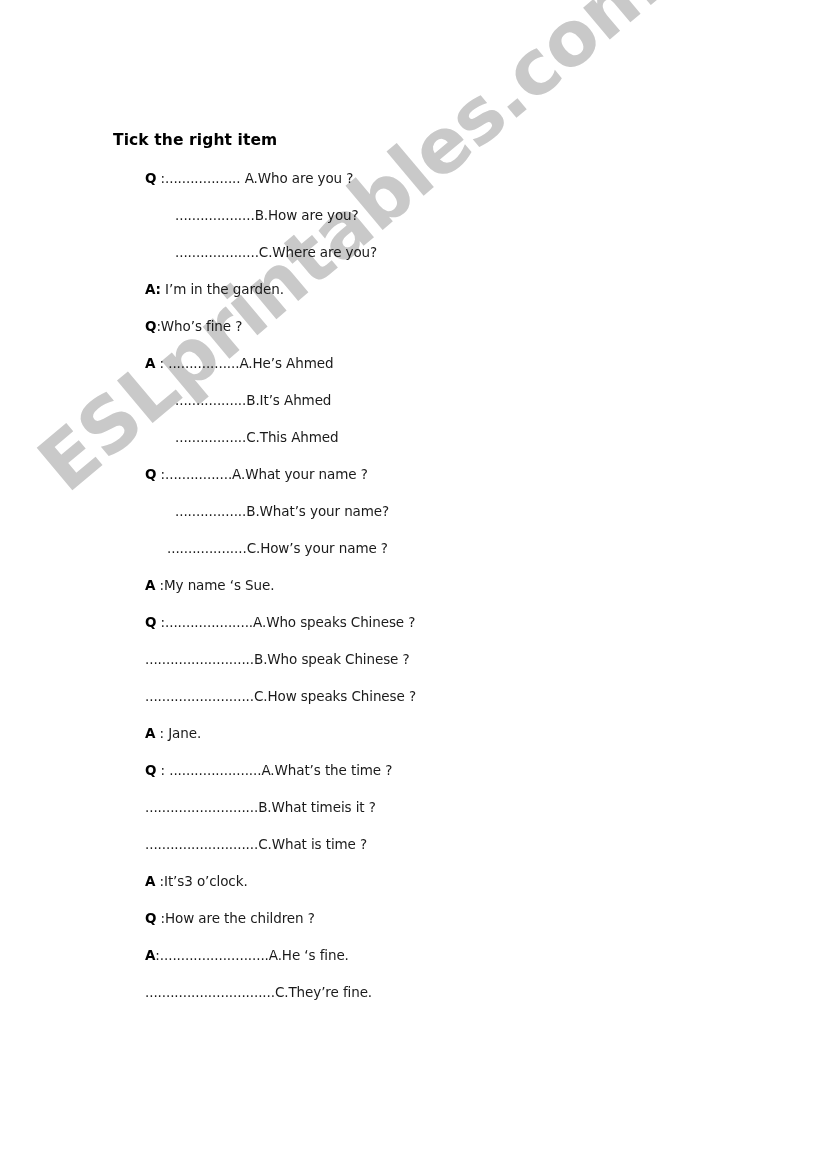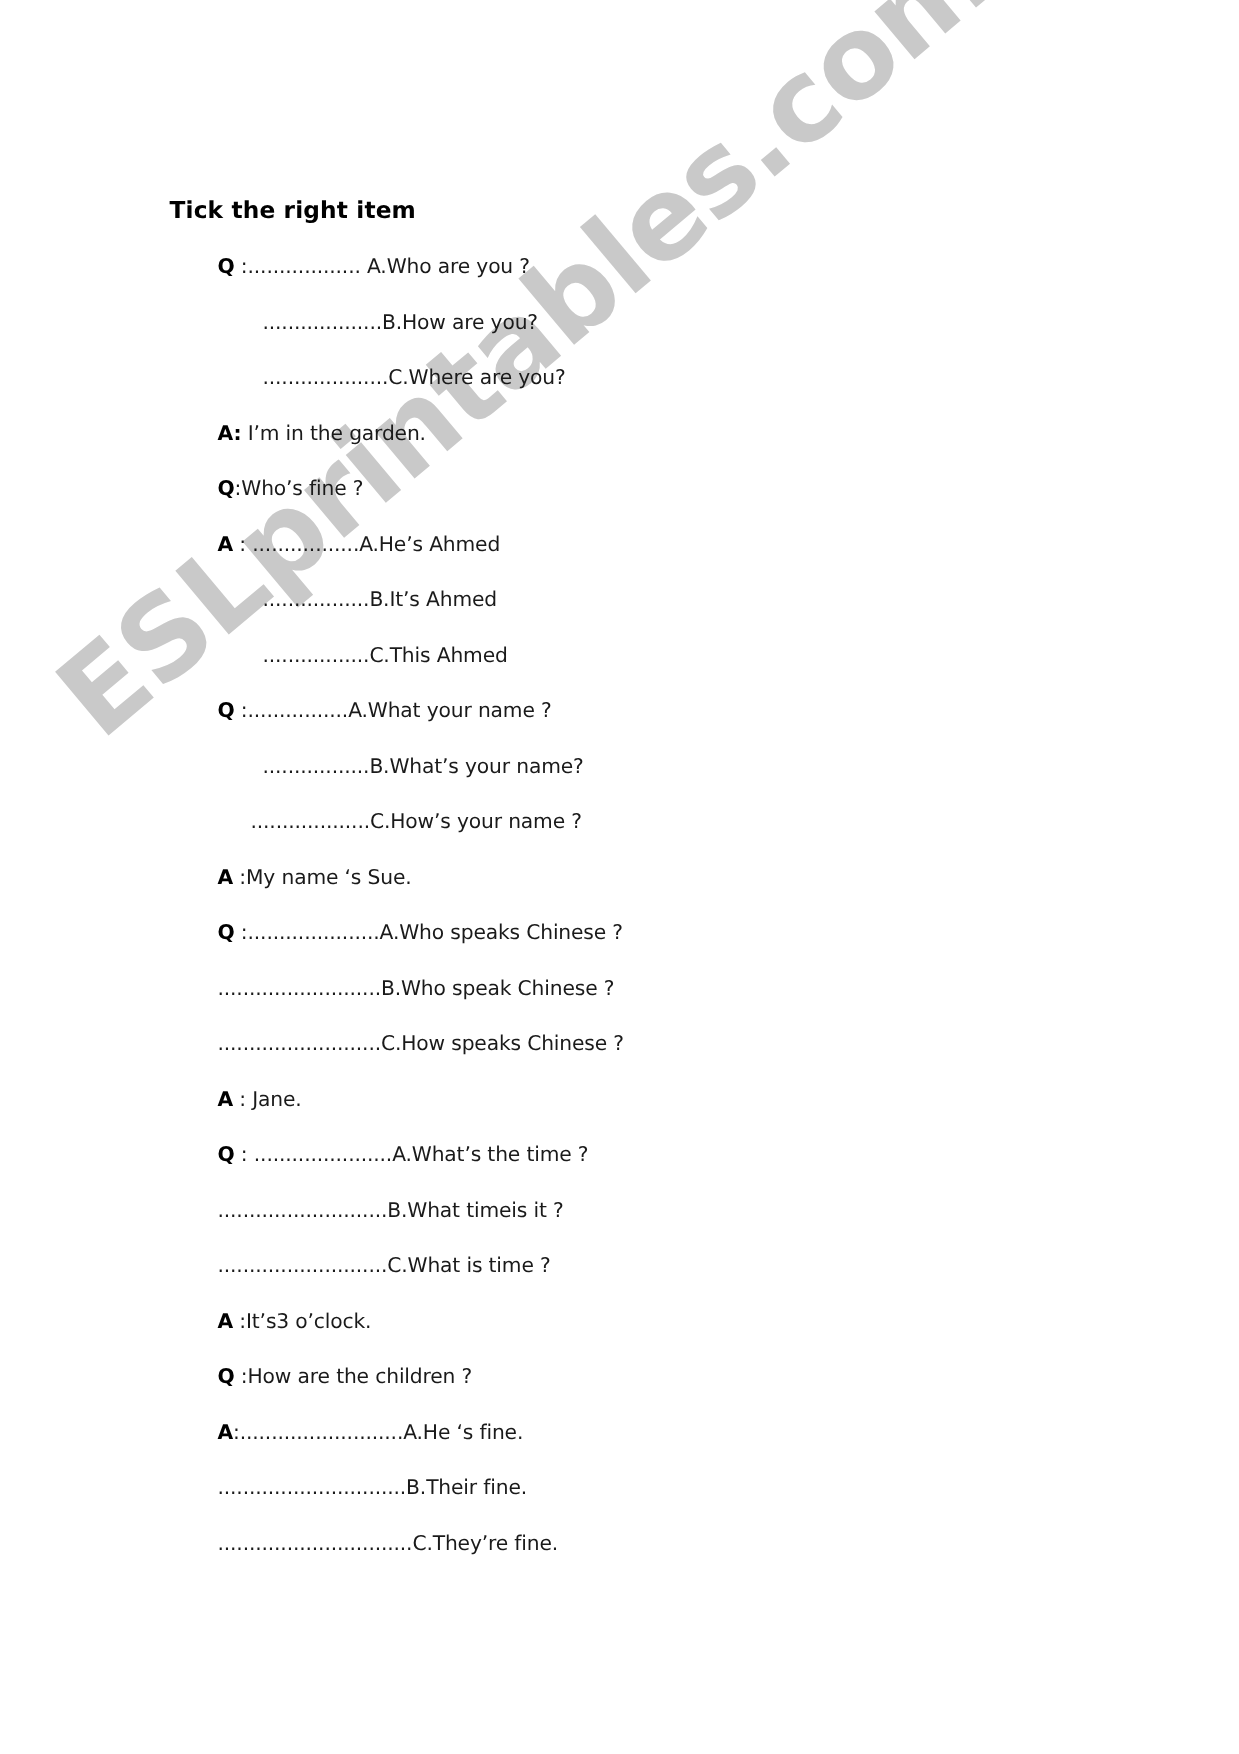--- a/index.html
+++ b/index.html
@@ -108,18 +108,17 @@
         <div class="qa-line indent-0"><span class="tag">Q</span><span class="body"> :.....................A.Who speaks Chinese ?</span></div>
         <div class="qa-line indent-0"><span class="body">..........................B.Who speak Chinese ?</span></div>
         <div class="qa-line indent-0"><span class="body">..........................C.How speaks Chinese ?</span></div>
         <div class="qa-line indent-0"><span class="tag">A</span><span class="body"> : Jane.</span></div>
         <div class="qa-line indent-0"><span class="tag">Q</span><span class="body"> : ......................A.What’s the time ?</span></div>
         <div class="qa-line indent-0"><span class="body">...........................B.What timeis it ?</span></div>
         <div class="qa-line indent-0"><span class="body">...........................C.What is time ?</span></div>
         <div class="qa-line indent-0"><span class="tag">A</span><span class="body"> :It’s3 o’clock.</span></div>
         <div class="qa-line indent-0"><span class="tag">Q</span><span class="body"> :How are the children ?</span></div>
         <div class="qa-line indent-0"><span class="tag">A</span><span class="body">:..........................A.He ‘s fine.</span></div>
-        <div class="qa-line indent-0"><span class="body">..............................B.Their fine.</span></div>
         <div class="qa-line indent-0"><span class="body">...............................C.They’re fine.</span></div>
       </div>
 
   </div>
 </div>
 
 </body></html>

